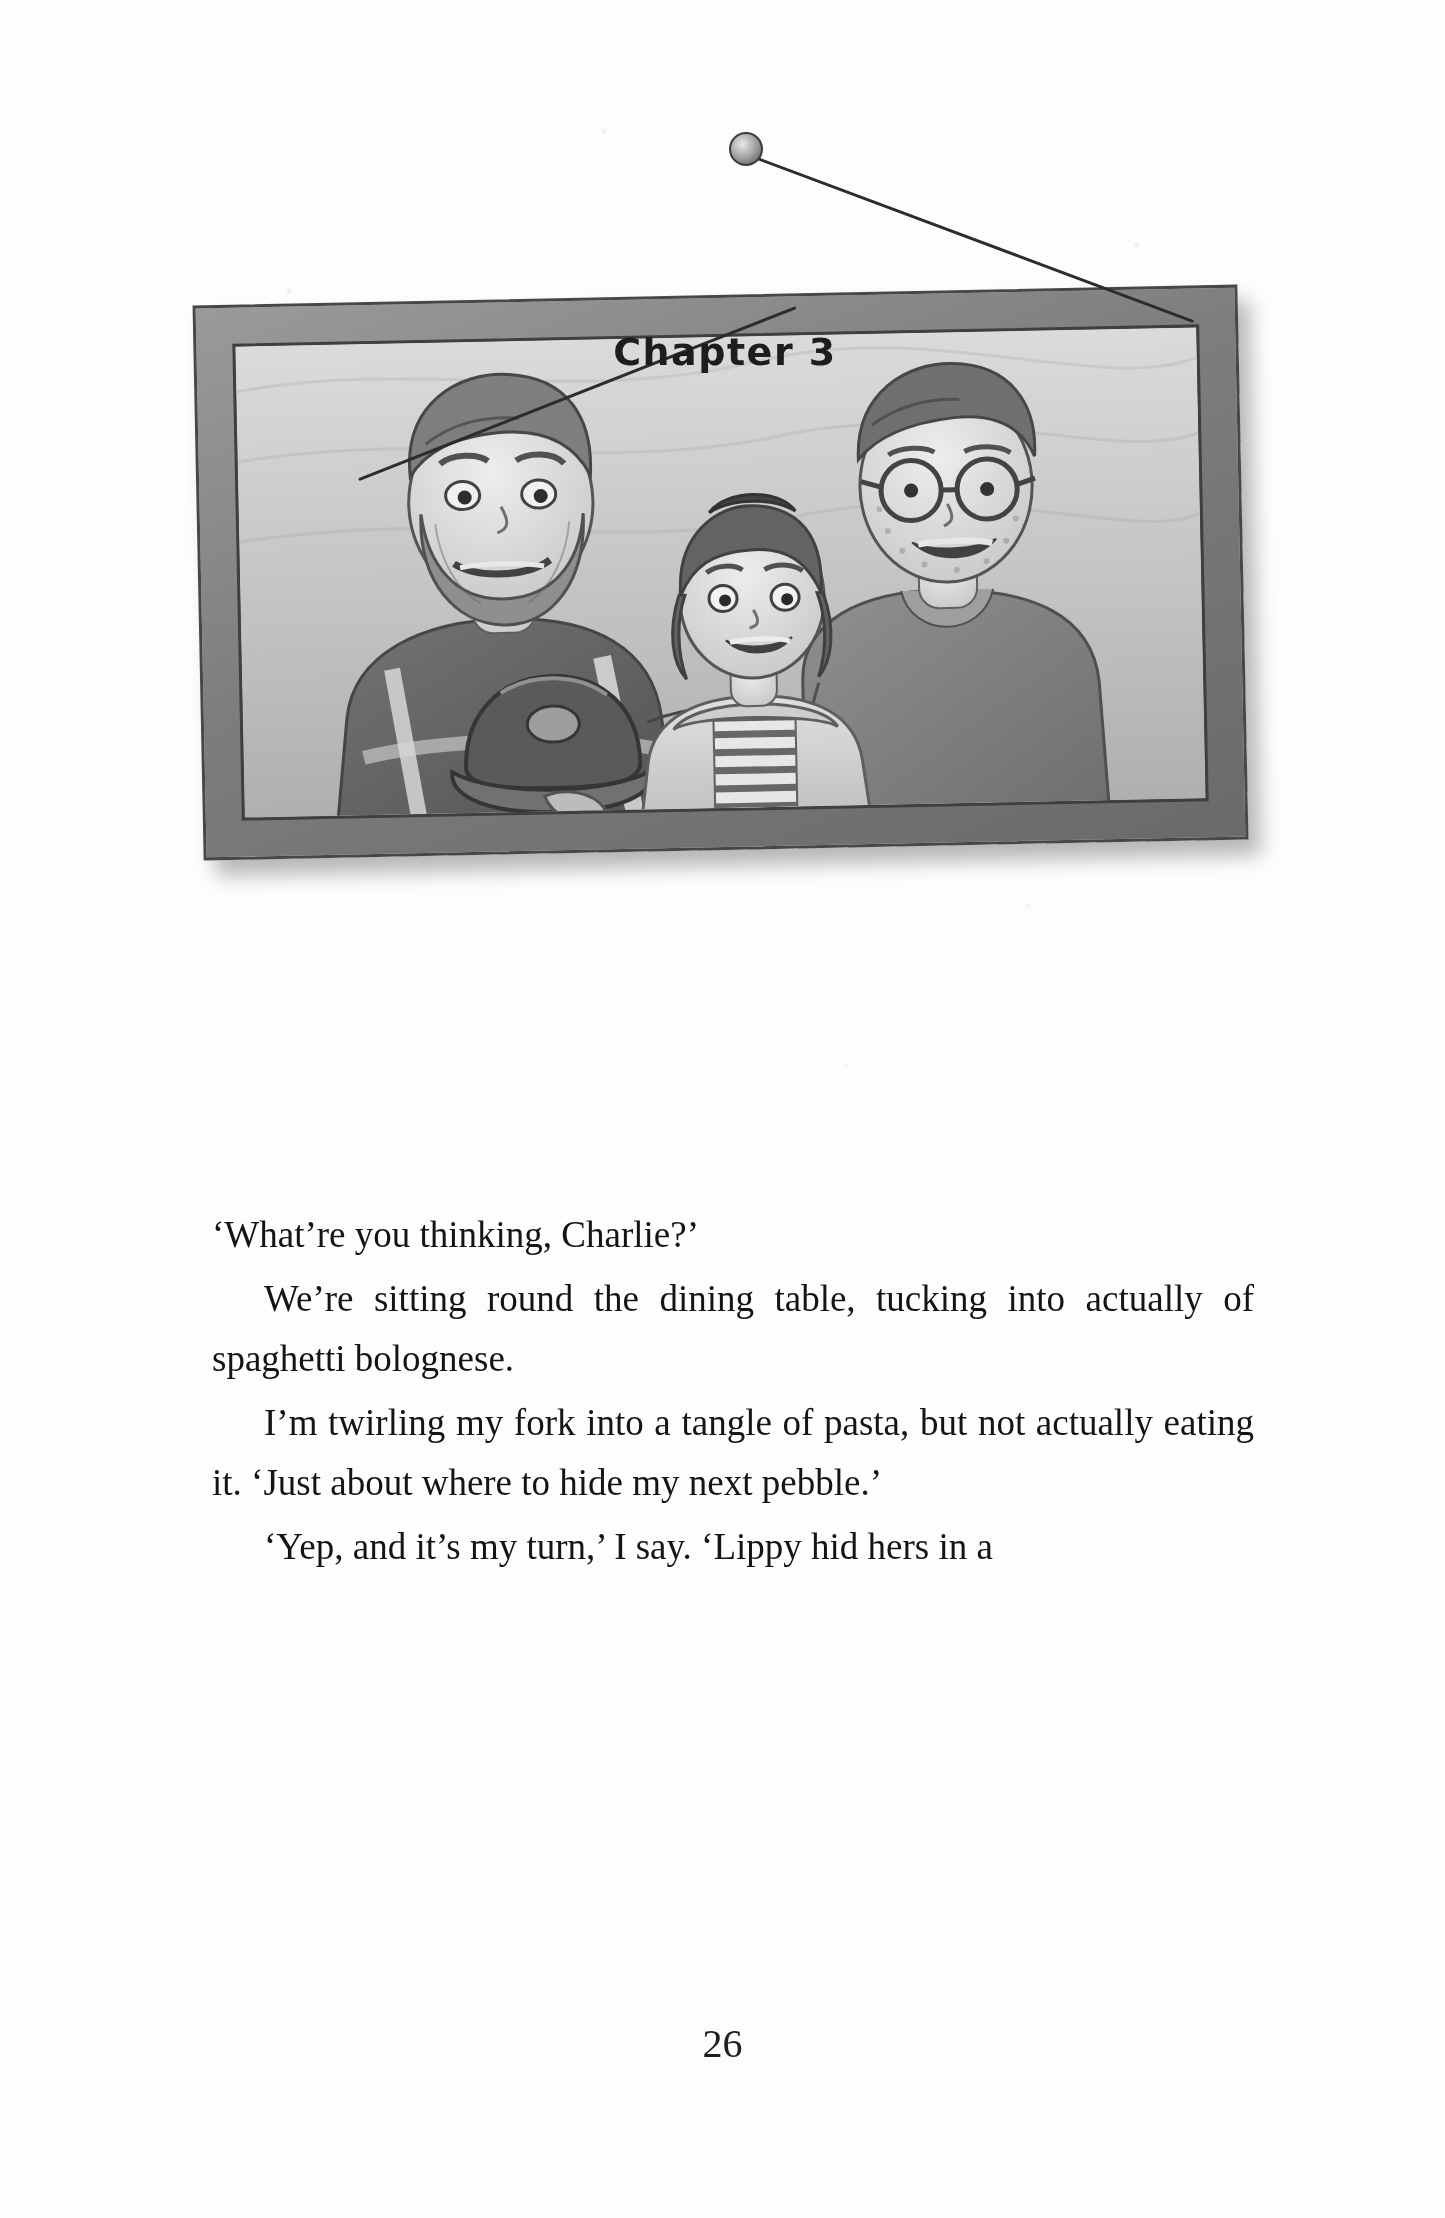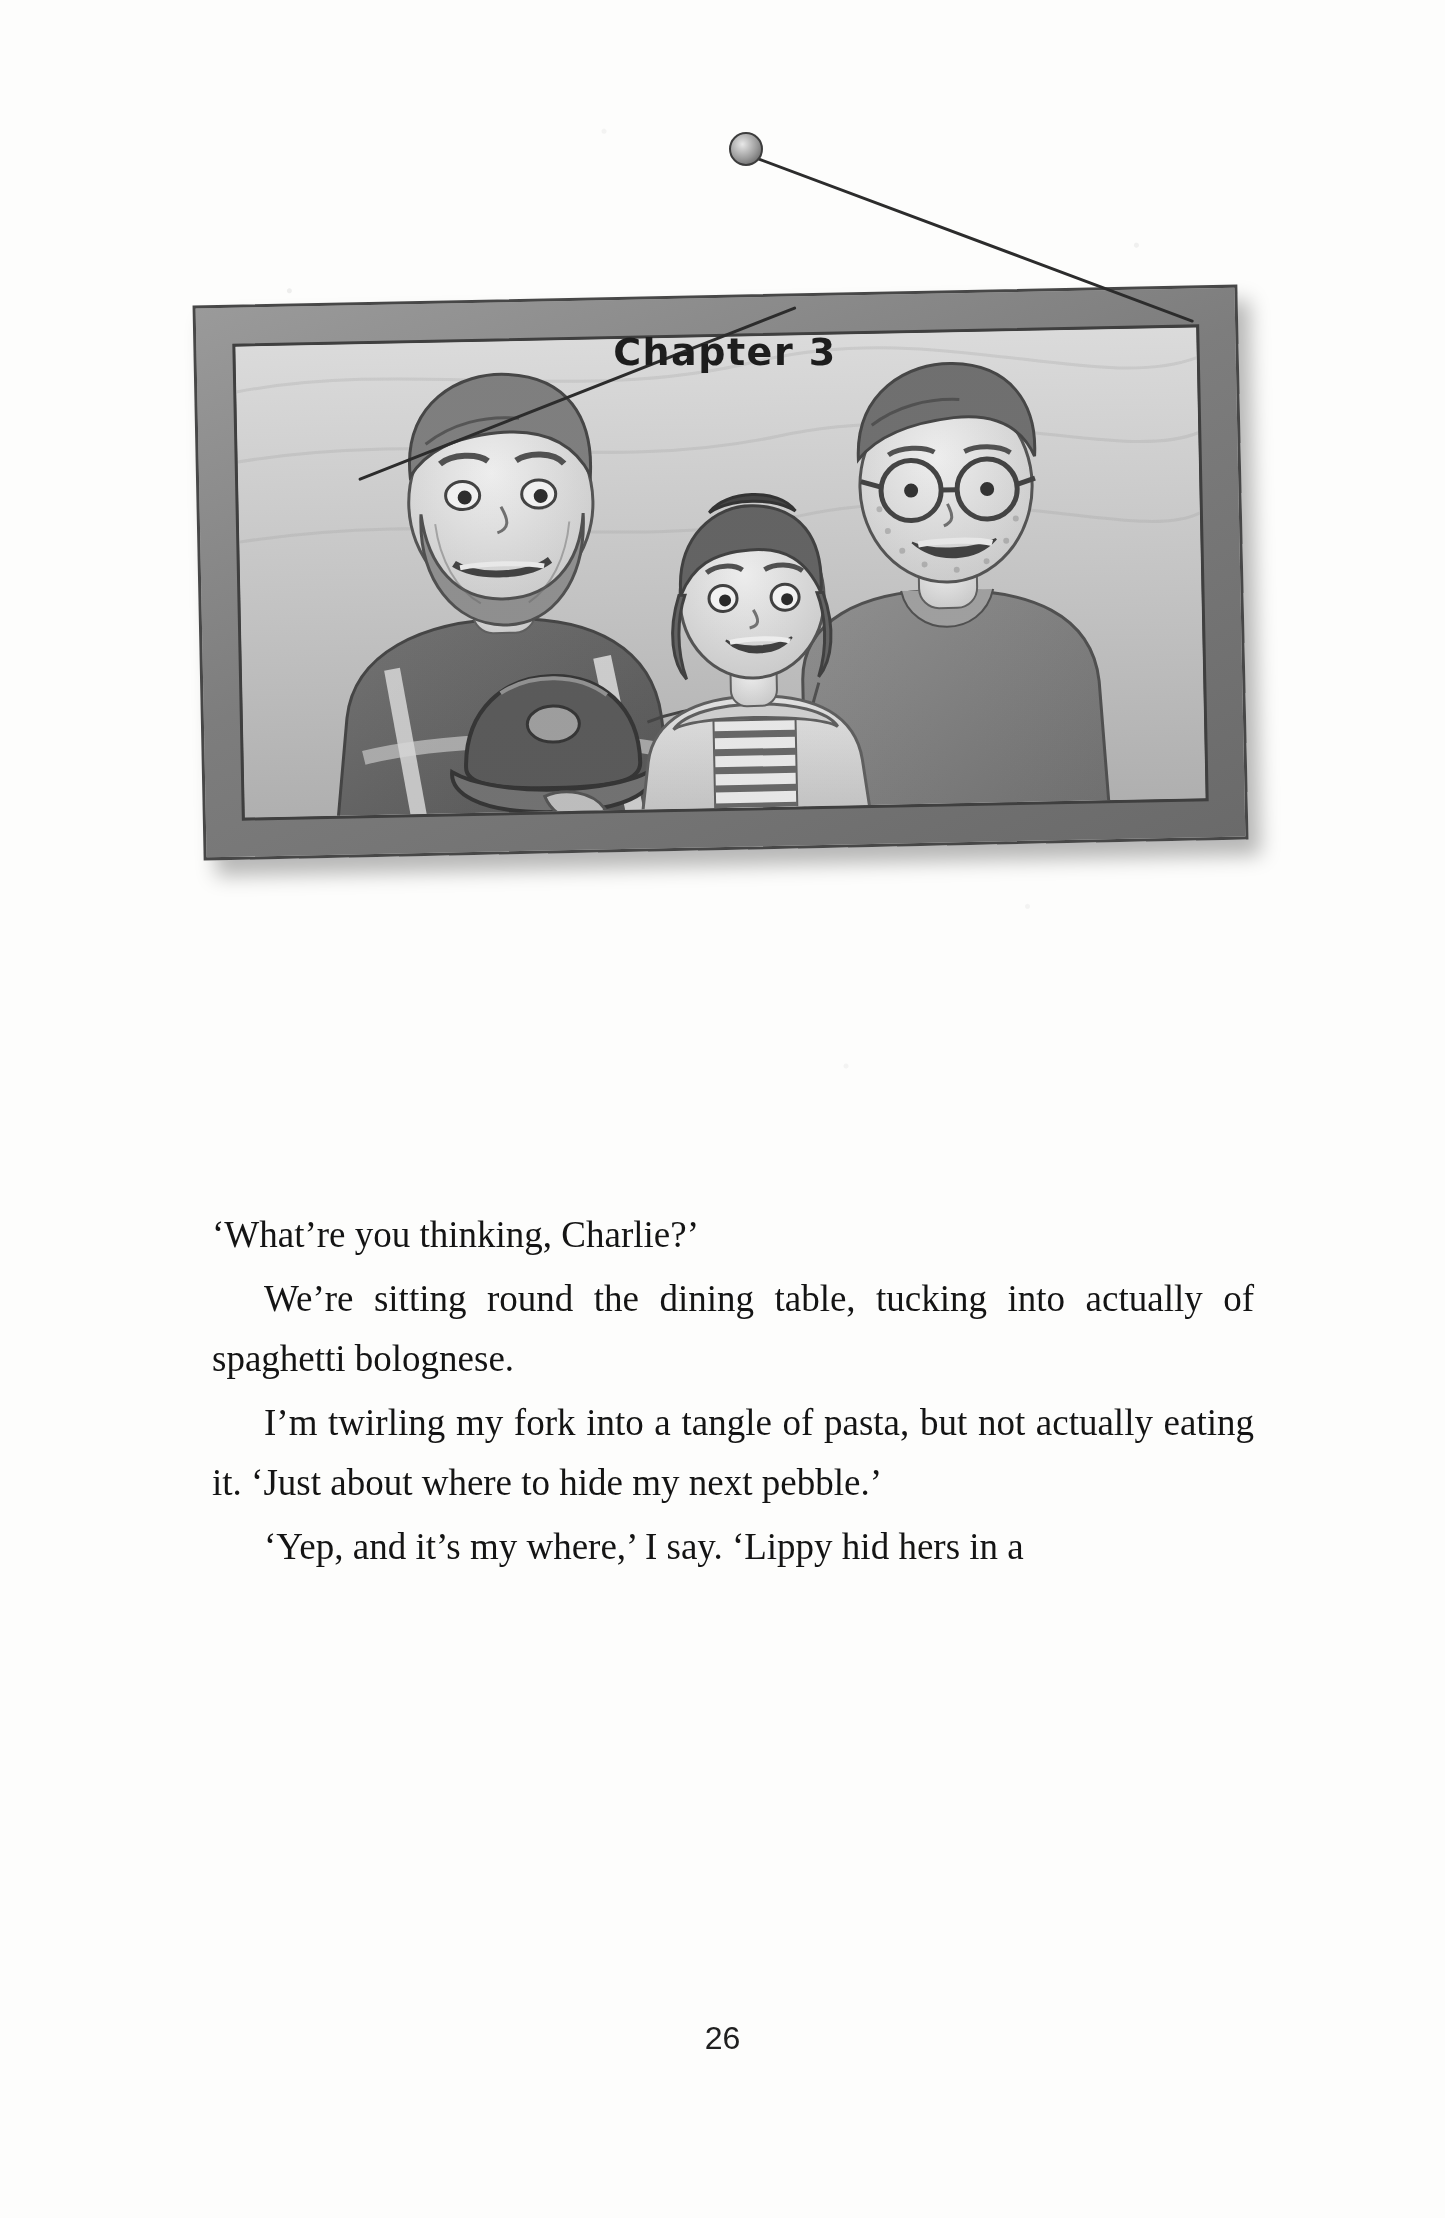--- a/index.html
+++ b/index.html
@@ -149,23 +149,23 @@
   .textblock p.last {
     text-align: justify;
   }
 
   .folio {
     position: absolute;
     left: 0;
     right: 0;
     top: 2020px;
     text-align: center;
-    font-size: 32px;
+    font-size: 40px;
     color: #202020;
-    font-family: Liberation Sans, sans-serif;
+    font-family: Liberation Serif, serif;
   }
 </style>
 </head>
 <body>
 
 <div class="page">
 
   <div class="illustration">
     <div class="illo-texture"></div>
 
@@ -335,18 +335,18 @@
           </svg>
         </div>
       </div>
     </div>
   </div>
 
   <div class="textblock">
     <p class="noindent">‘What’re you thinking, Charlie?’</p>
     <p class="indent">We’re sitting round the dining table, tucking into actually of spaghetti bolognese.</p>
     <p class="indent">I’m twirling my fork into a tangle of pasta, but not actually eating it. ‘Just about where to hide my next pebble.’</p>
-    <p class="indent last">‘Yep, and it’s my where,’ I say. ‘Lippy hid hers in a</p>
+    <p class="indent last">‘Yep, and it’s my turn,’ I say. ‘Lippy hid hers in a</p>
   </div>
 
   <div class="folio">26</div>
 
 </div>
 
 </body></html>

